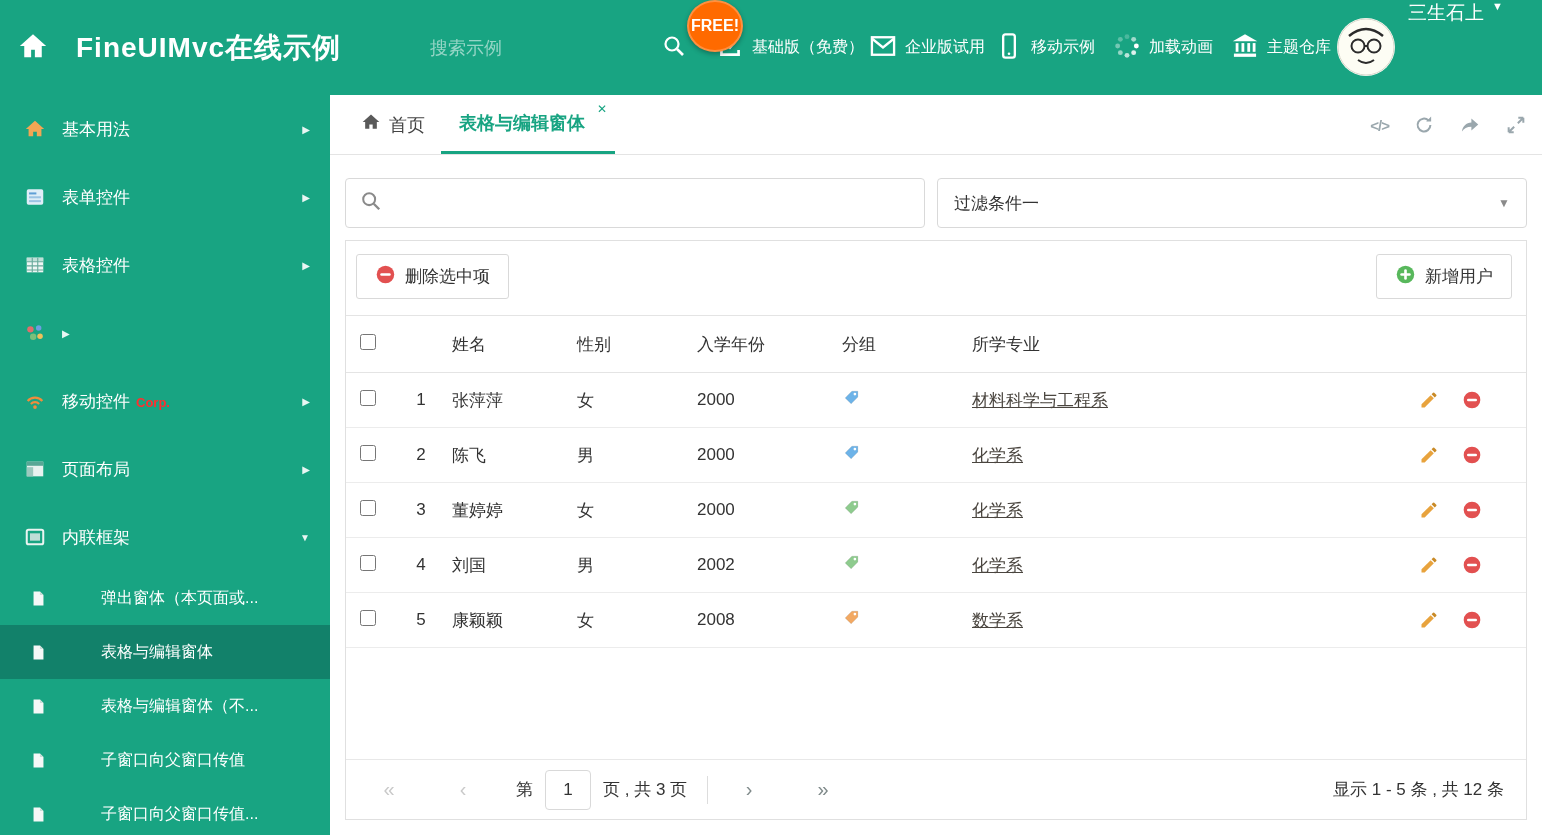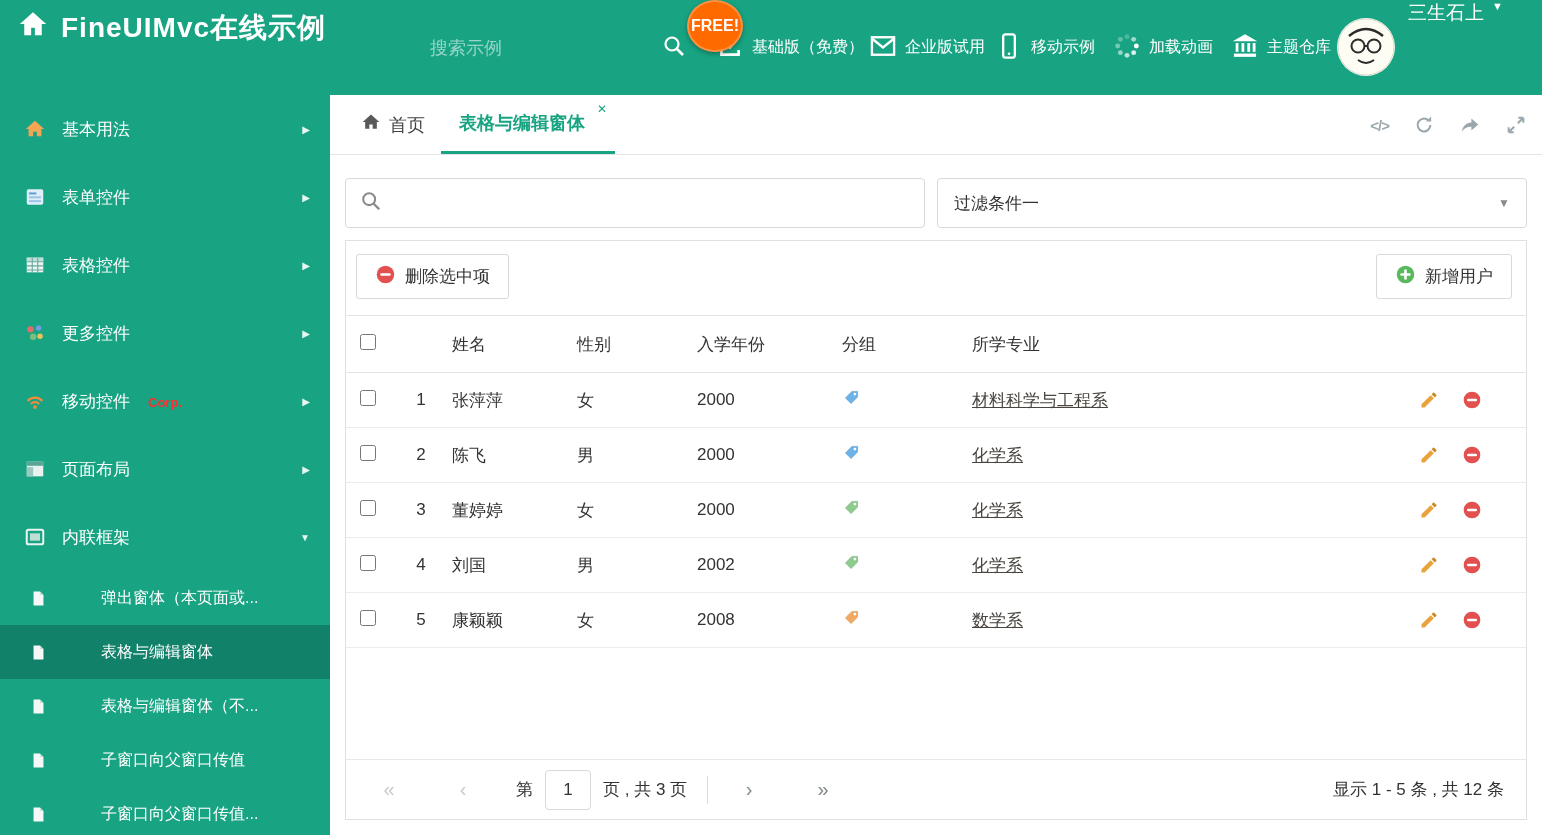--- a/index.html
+++ b/index.html
@@ -1,41 +1,41 @@
 <!DOCTYPE html>
 <html><head>
 <meta charset="utf-8">
 <style>
   * { margin:0; padding:0; box-sizing:border-box; }
   body { font-family: "Liberation Sans", "DejaVu Sans", sans-serif; background:#fff; }
   .app { position:relative; width:1542px; height:835px; background:#fff; overflow:hidden; }
 
   
   .header { position:absolute; top:0; left:0; width:1542px; height:95px; background:#18a482; z-index:5; }
-  .brand { position:absolute; left:18px; top:9px; height:95px; display:flex; align-items:flex-start; gap:13px; color:#fff; }
+  .brand { position:absolute; left:18px; top:0; height:95px; display:flex; align-items:center; gap:28px; color:#fff; }
   .brand-title { font-size:28px; font-weight:700; letter-spacing:1px; }
   .hdr-search { position:absolute; left:430px; top:28px; width:210px; height:40px; display:flex; align-items:center; }
   .hdr-search input { flex:1; background:transparent; border:none; outline:none; font-size:18px; color:#fff; }
   .hdr-search input::placeholder { color:rgba(255,255,255,.55); }
   .hdr-nav { position:absolute; left:712px; top:0; height:95px; display:flex; align-items:center; }
   .nav-item { width:118px; height:95px; display:flex; flex-direction:row; align-items:center; justify-content:center; gap:8px; color:#fff; cursor:pointer; }
   .nav-item:first-child { width:156px; }
   .nav-item .lbl { font-size:16px; white-space:nowrap; }
   .free-badge { position:absolute; left:687px; top:0px; width:56px; height:52px; background:#ff6a00; border:2px solid #ff9040; border-radius:50%; color:#fff; font-weight:700; font-size:16px; display:flex; align-items:center; justify-content:center; box-shadow:0 2px 5px rgba(0,0,0,.3); z-index:6; }
   .avatar { position:absolute; left:1337px; top:18px; width:58px; height:58px; border-radius:50%; overflow:hidden; background:#fdfdf6; cursor:pointer; }
   .hdr-user { position:absolute; left:1408px; top:0; height:95px; display:flex; align-items:flex-start; gap:8px; color:#fff; font-size:19px; cursor:pointer; }
   .hdr-user .caret { font-size:11px; }
 
   
   .sidebar { position:absolute; top:95px; left:0; width:330px; height:740px; background:#18a482; }
   .side-item { height:68px; display:flex; align-items:center; padding:0 20px 0 24px; color:#fff; font-size:17px; cursor:pointer; }
   .side-item .ic { width:22px; height:22px; margin-right:16px; flex:none; }
   .side-item .lbl { flex:1; white-space:nowrap; }
   .side-item .chev { font-size:10px; color:rgba(255,255,255,.9); }
-  .side-tag { color:#ff2f2f; font-size:13px; margin-left:18px; font-weight:700; }
+  .side-tag { color:#ff2f2f; font-size:13px; margin-left:6px; font-weight:700; }
   .side-sub { height:54px; display:flex; align-items:center; padding:0 20px 0 30px; color:#fff; font-size:16px; cursor:pointer;gap:42px; }
   .side-sub .ic { width:17px; height:17px; margin-right:12px; flex:none; }
   .side-sub.active { background:#12816a; }
   .side-sub .lbl { white-space:nowrap; overflow:hidden; }
 
   
   .main { position:absolute; top:95px; left:330px; width:1212px; height:740px; background:#fff; }
   .tabbar { position:relative; height:60px; border-bottom:1px solid #e4e4e4; display:flex; align-items:stretch; padding-left:15px; }
   .tab { display:flex; align-items:center; gap:8px; padding:0 16px; font-size:18px; color:#444; cursor:pointer; position:relative; }
   .tab.active { color:#18a482; border-bottom:3px solid #18a482; padding:0 30px 0 18px; }
@@ -209,21 +209,20 @@
       <span class="chev">▶</span>
     </div>
 
     <div class="side-item">
       <span class="ic"><svg width="22" height="22" viewBox="0 0 24 24">
             <circle cx="7" cy="8" r="3.5" fill="#e06c6c"></circle>
             <circle cx="16" cy="6.5" r="3" fill="#6c9fe0"></circle>
             <circle cx="10" cy="16" r="3.5" fill="#7ac07a"></circle>
             <circle cx="17.5" cy="15.5" r="3" fill="#f0c05a"></circle>
           </svg></span>
-      <span class="lbl">更多控件</span>
       <span class="chev">▶</span>
     </div>
 
     <div class="side-item">
       <span class="ic"><svg width="22" height="22" viewBox="0 0 24 24">
             <path d="M4 12 a10.5 10.5 0 0 1 16 0" fill="none" stroke="#f08c3c" stroke-width="2.4"></path>
             <path d="M7.5 15.2 a6.3 6.3 0 0 1 9 0" fill="none" stroke="#f08c3c" stroke-width="2.4"></path>
             <circle cx="12" cy="18.6" r="2" fill="#f08c3c"></circle>
           </svg></span>
       <span class="lbl"><span>移动控件</span><span class="side-tag">Corp.</span></span>

